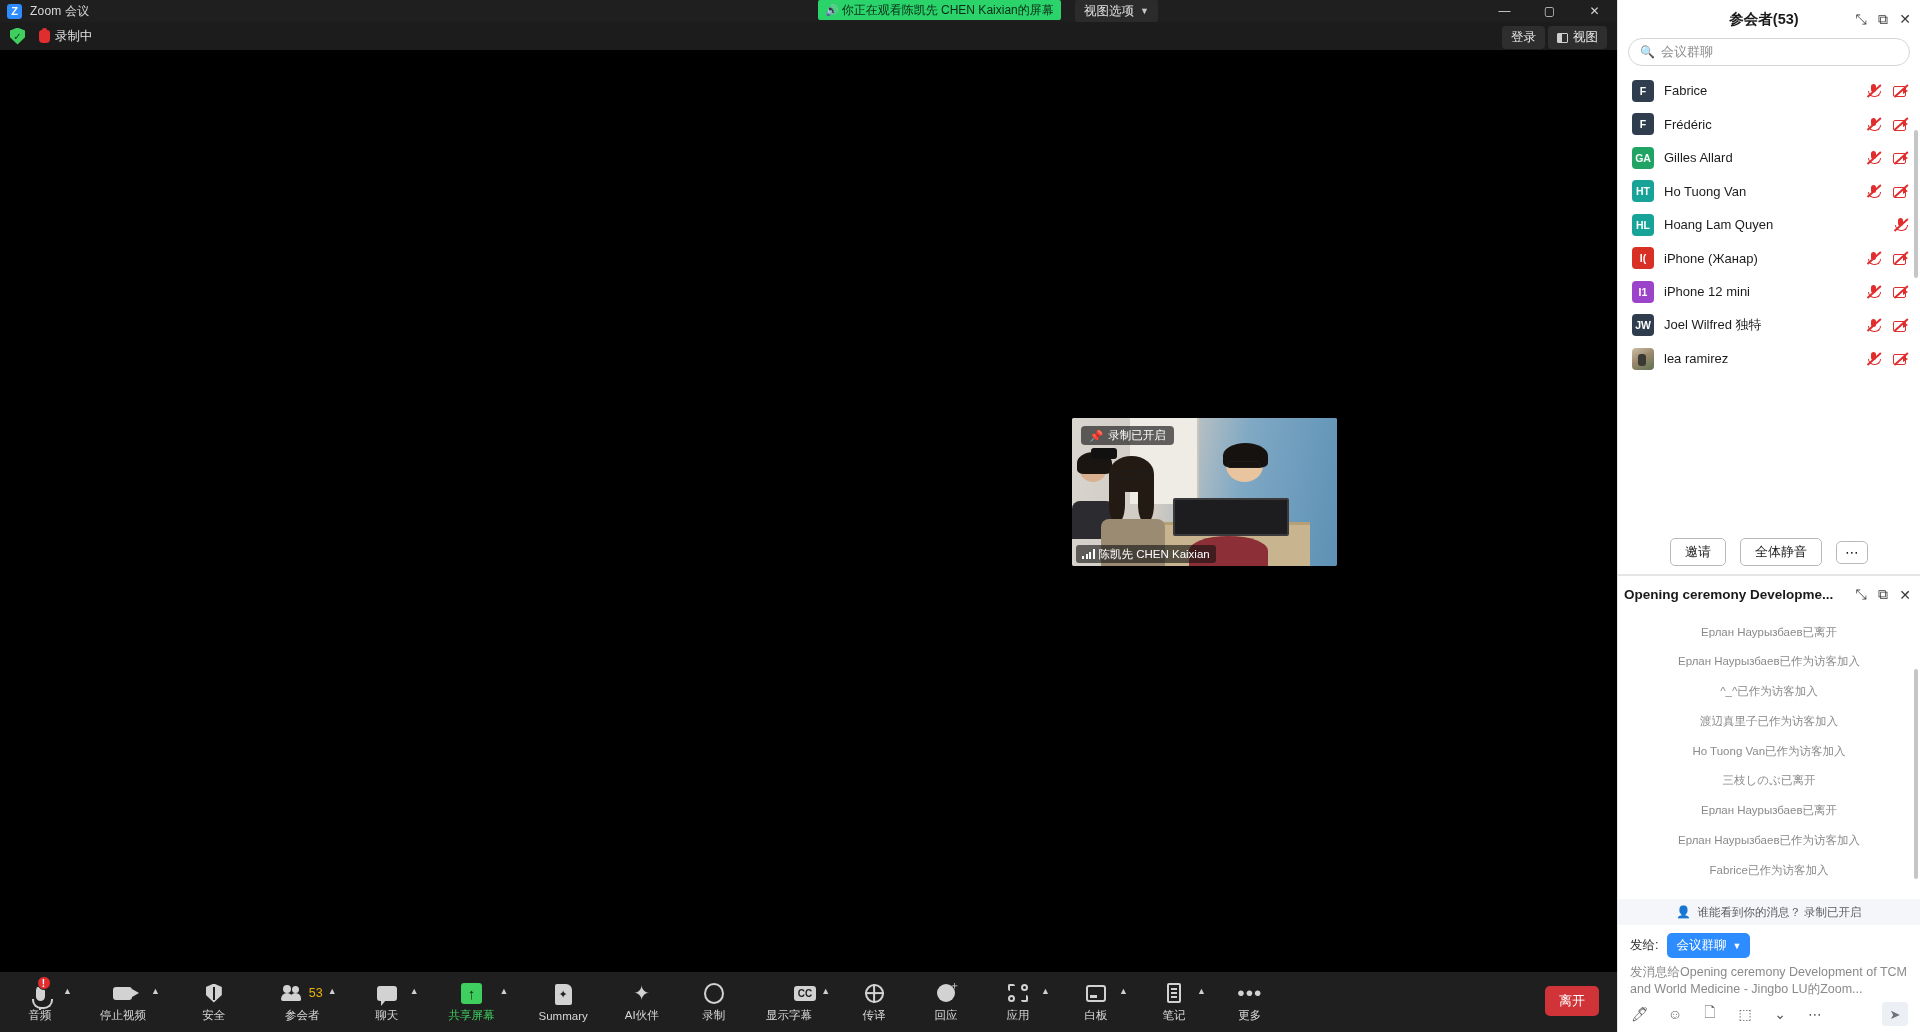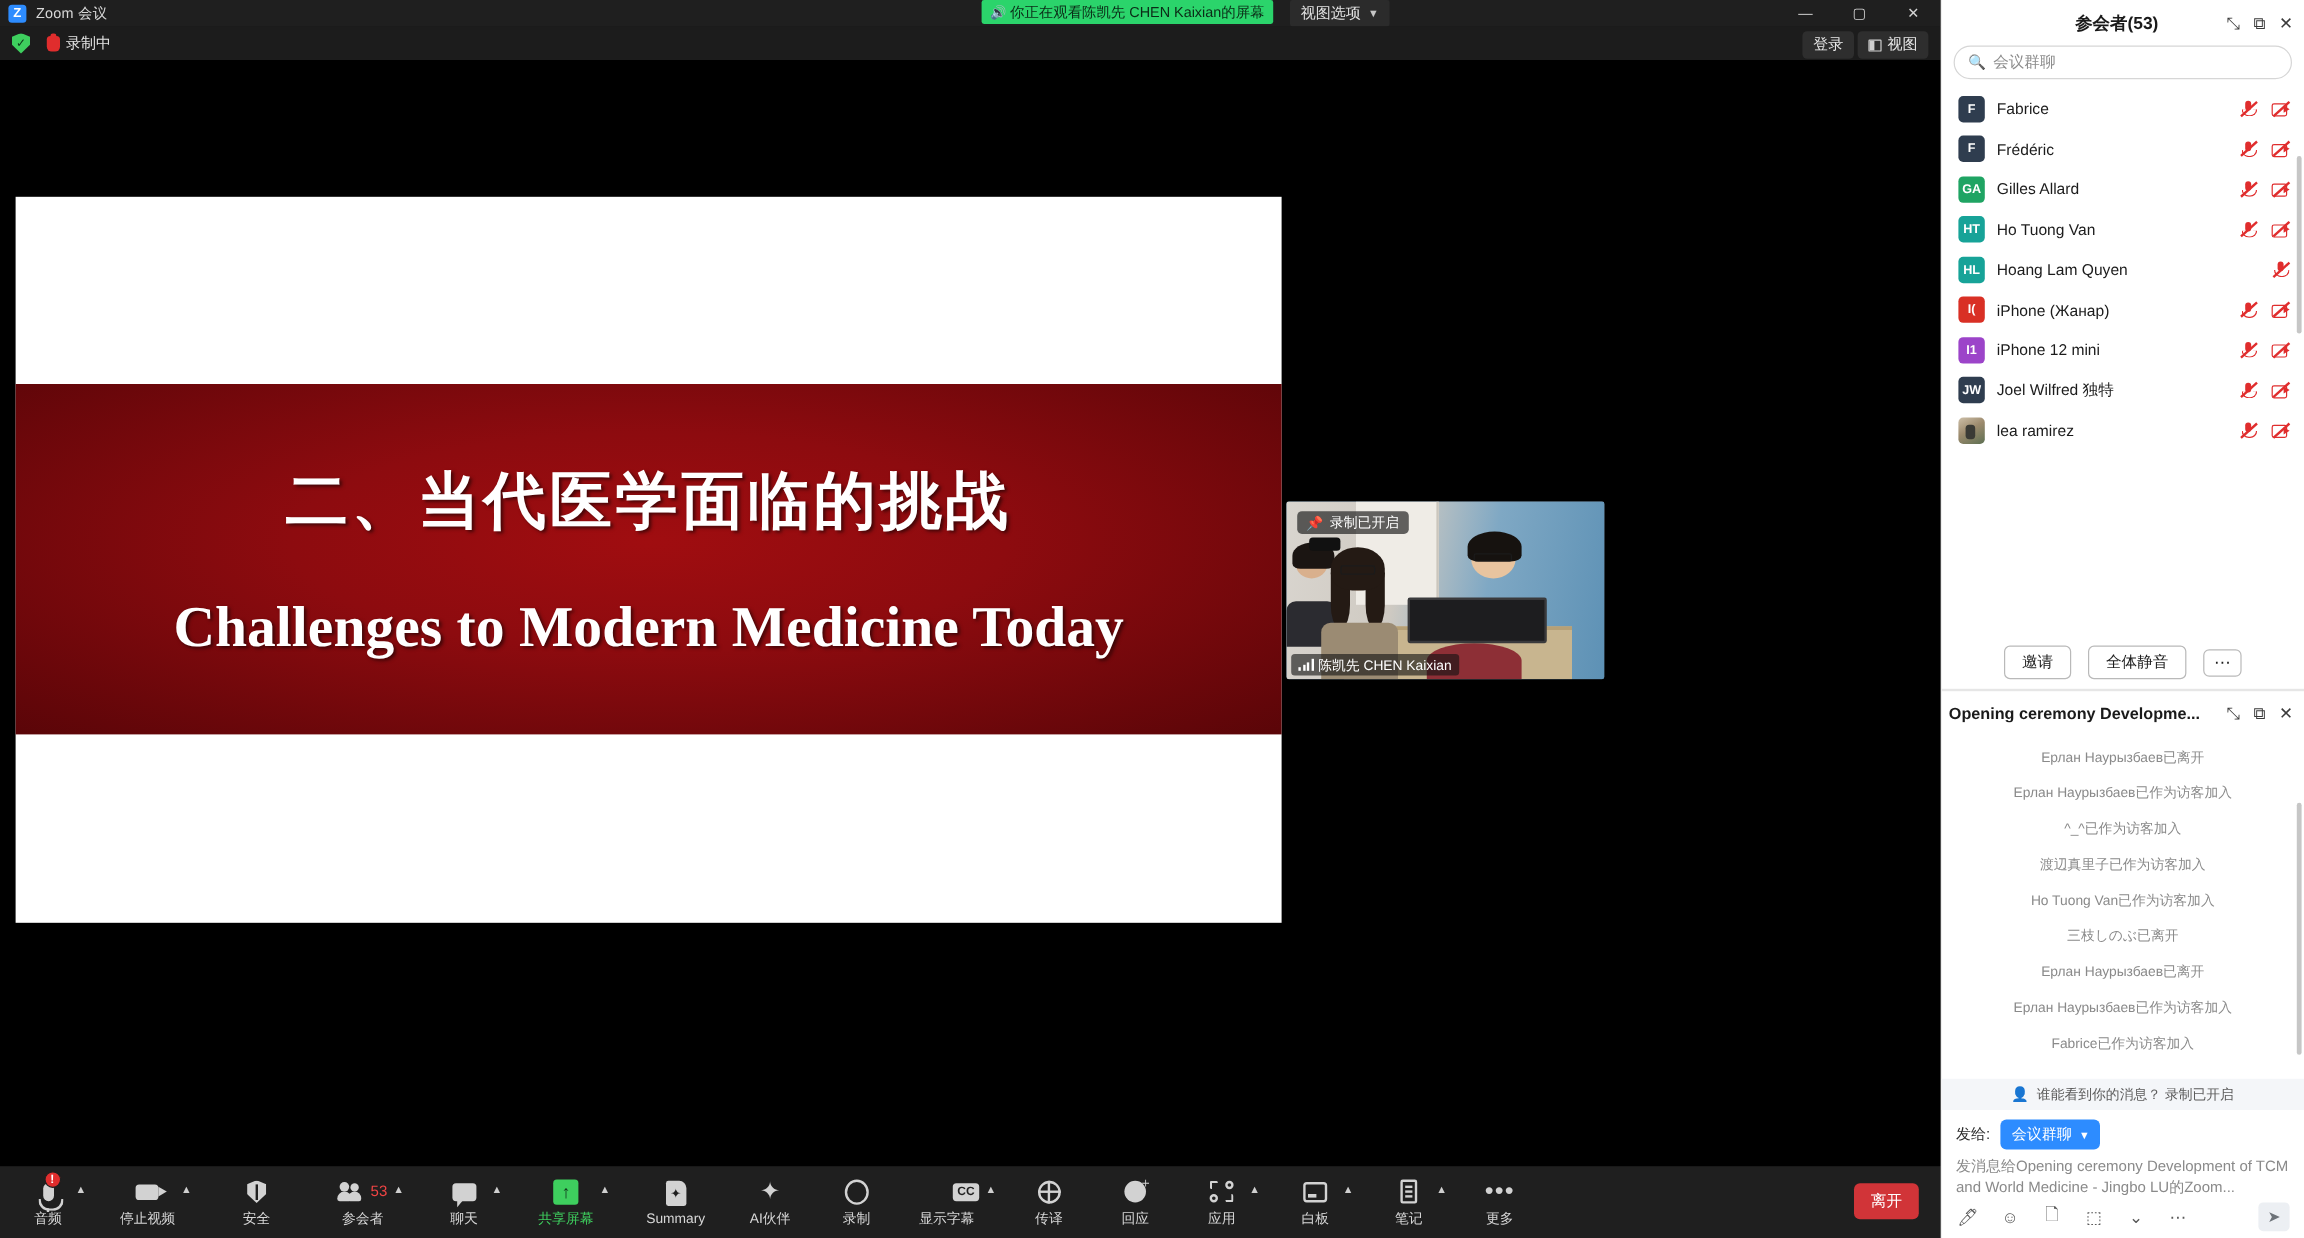--- a/index.html
+++ b/index.html
@@ -188,21 +188,21 @@
   .ic-cam::after{content:""; position:absolute; right:-7px; top:2px; border-left:7px solid #d2d2d2;
      border-top:4.5px solid transparent; border-bottom:4.5px solid transparent;}
   .ic-shield { width:16px; height:19px; background:#d2d2d2;
      clip-path: polygon(50% 0%, 100% 18%, 100% 60%, 50% 100%, 0% 60%, 0% 18%); position:relative;}
   .ic-shield::after{ content:""; position:absolute; left:50%; top:3px; width:2px; height:13px; background:#1f1f1f; transform:translateX(-50%);}
   .ic-people { position:relative; width:24px; height:16px; }
   .ic-people .h1{position:absolute; left:1px; top:0; width:8px; height:8px; border-radius:50%; background:#d2d2d2;}
   .ic-people .b1{position:absolute; left:-1px; top:8px; width:12px; height:8px; border-radius:6px 6px 2px 2px; background:#d2d2d2;}
   .ic-people .h2{position:absolute; left:10px; top:1px; width:7px; height:7px; border-radius:50%; background:#d2d2d2;}
   .ic-people .b2{position:absolute; left:8px; top:8px; width:11px; height:8px; border-radius:6px 6px 2px 2px; background:#d2d2d2;}
-  .pcount { color:#ef4444; font-size:12.5px; margin-left:3px; }
+  .pcount { color:#eab308; font-size:12.5px; margin-left:3px; }
   .ic-chat { width:20px; height:15px; background:#d2d2d2; border-radius:3px; position:relative;}
   .ic-chat::after{content:""; position:absolute; left:4px; top:14px; border-left:5px solid #d2d2d2;
      border-bottom:6px solid transparent; }
   .ic-share { width:21px; height:21px; background:#3ecf5e; border-radius:3px; position:relative;}
   .ic-share::after{content:"↑"; position:absolute; inset:0; color:#0f2d18; font-size:15px; font-weight:bold;
      display:flex; align-items:center; justify-content:center;}
   .ic-summary { width:17px; height:21px; background:#d2d2d2; border-radius:2px 6px 2px 2px; position:relative;}
   .ic-summary::after{content:"✦"; position:absolute; inset:0; color:#1f1f1f; font-size:11px;
      display:flex; align-items:center; justify-content:center;}
   .ic-ai { color:#d2d2d2; font-size:20px; line-height:20px; }
@@ -364,28 +364,20 @@
         <span>登录</span>
       </div>
       <div class="top-btn" id="view-btn">
         <span class="view-ico"></span>
         <span>视图</span>
       </div>
     </div>
 
     <div id="stage">
 
-      <div id="share-area">
-        <div id="slide">
-          <div class="band">
-            <div id="slide-title-cn">二、当代医学面临的挑战</div>
-            <div id="slide-title-en">Challenges to Modern Medicine Today</div>
-          </div>
-        </div>
-      </div>
 
       <div id="thumb">
         <div class="wall"></div>
         <div class="door"></div>
         <div class="p3-body"></div>
         <div class="p3-head"></div>
         <div class="p3-hair"></div>
         <div class="cam"></div>
         <div class="podium"></div>
         <div class="emblem"></div>

